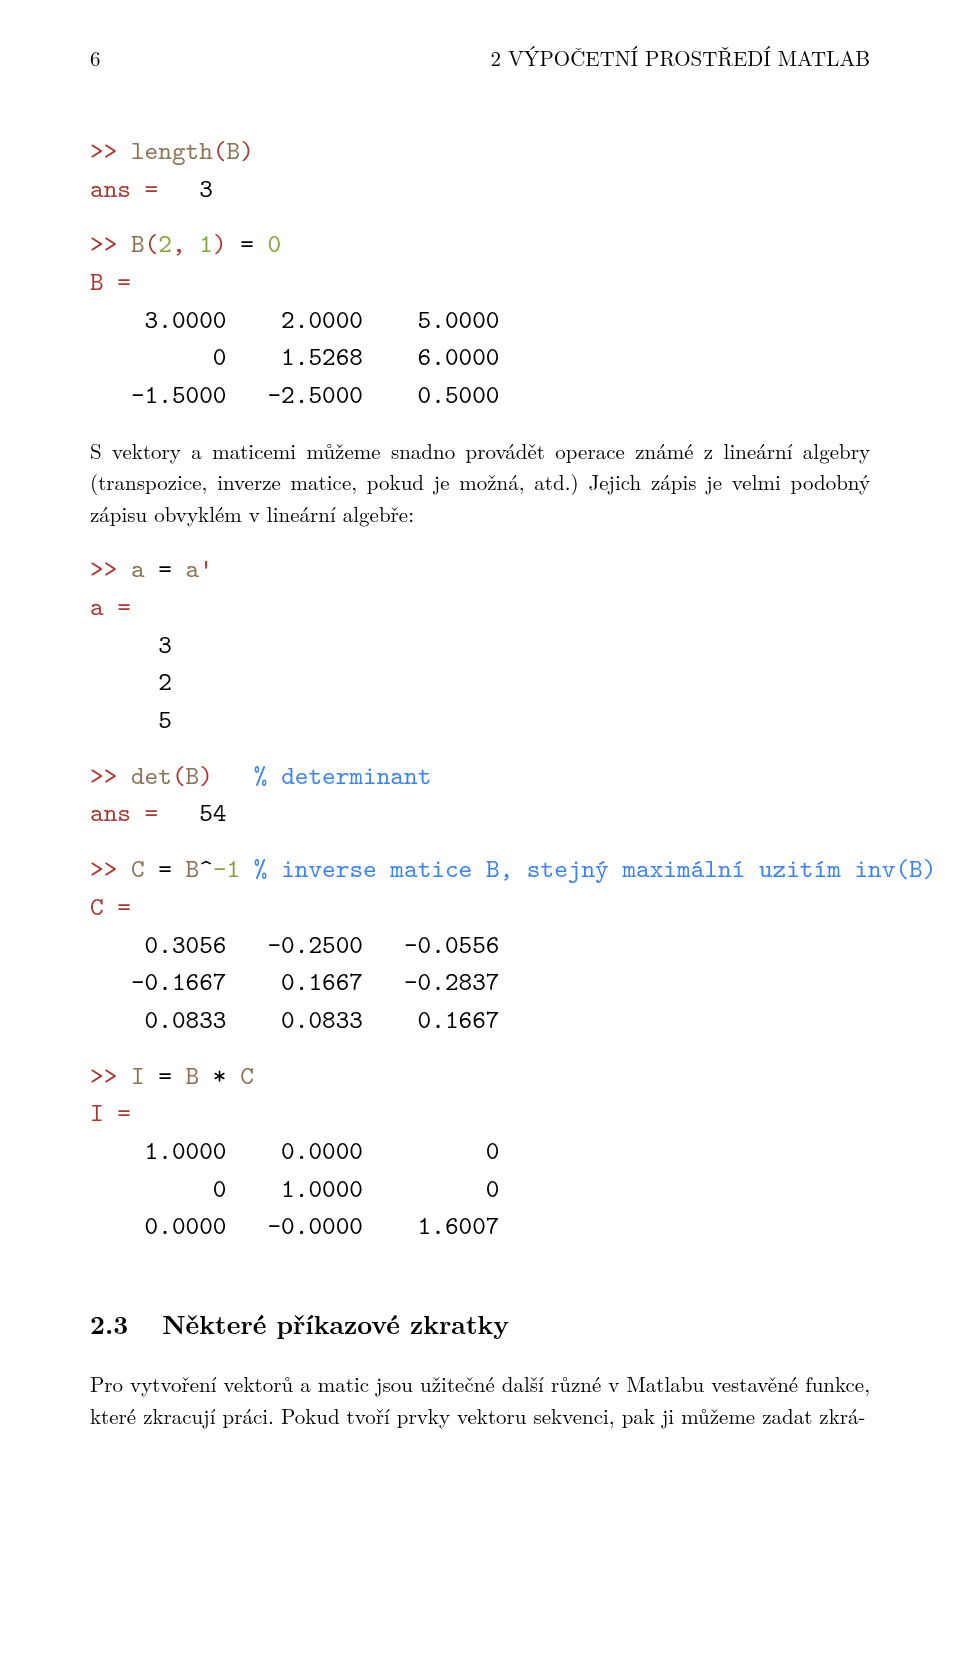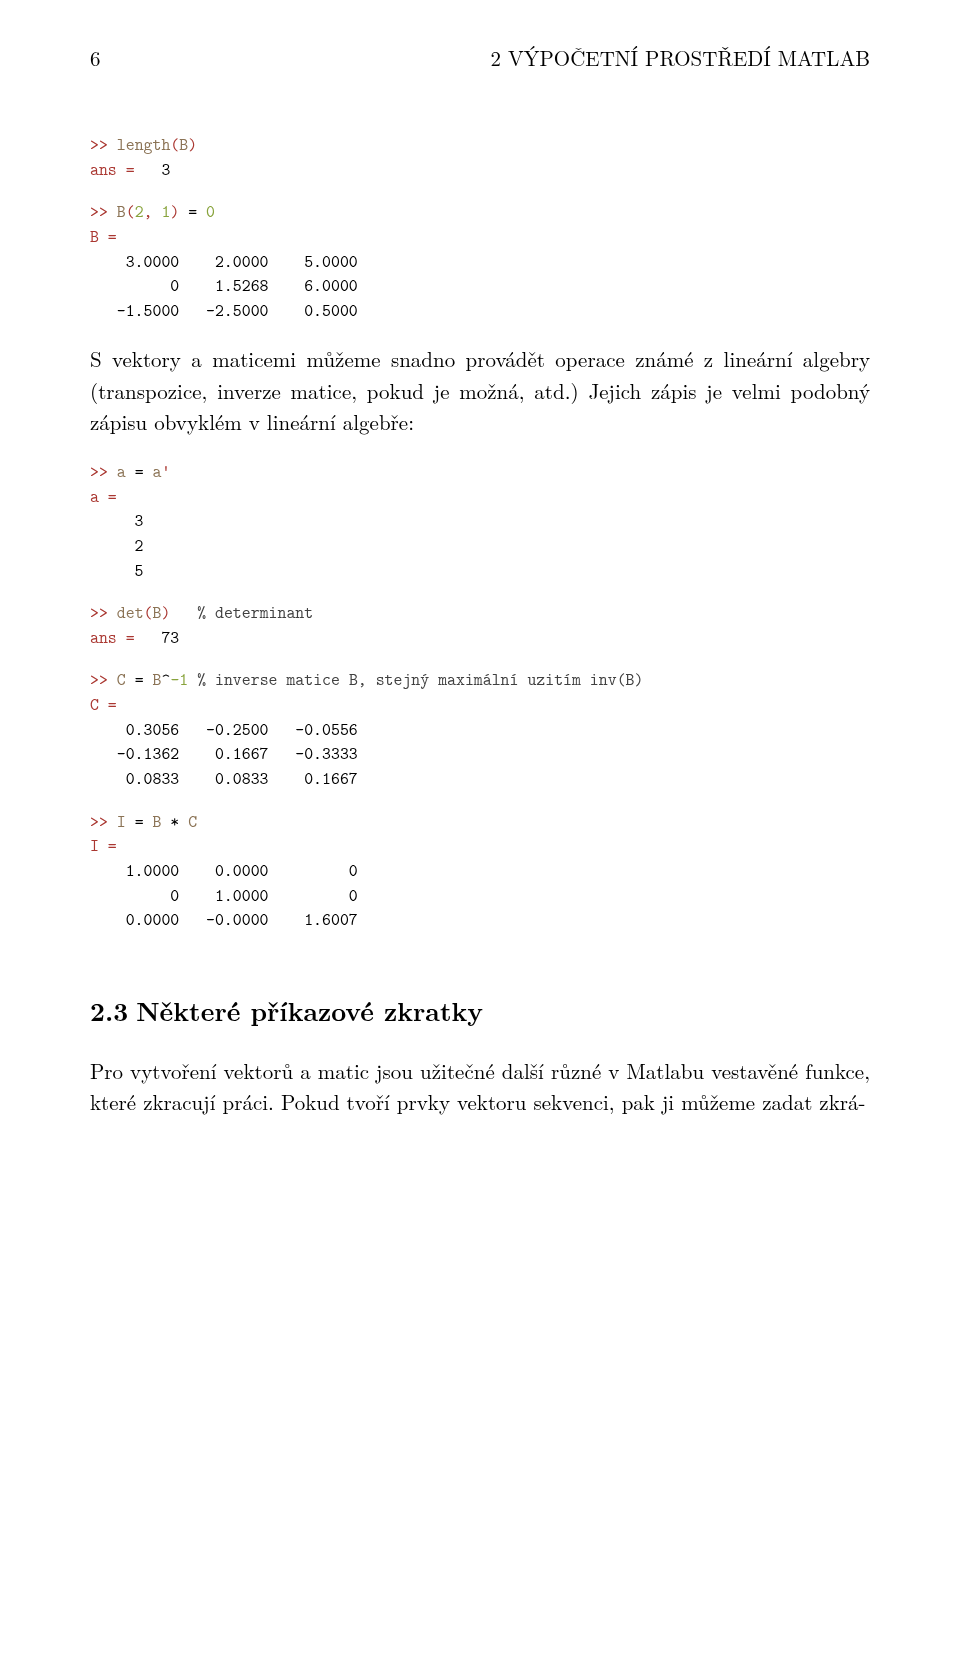--- a/index.html
+++ b/index.html
@@ -27,39 +27,39 @@
     font-size: 21px;
     line-height: 1.5;
     text-align: justify;
   }
   .body-text .tt {
     font-family: "Latin Modern Mono", "CMU Typewriter Text", "Courier New", monospace;
     font-size: 21px;
   }
   .code-block {
     font-family: "Latin Modern Mono", "CMU Typewriter Text", "Courier New", monospace;
-    font-size: 17px;
+    font-size: 26px;
     line-height: 1.45;
     white-space: pre;
     margin: 18px 0 18px 0;
   }
   .tok-prompt { color: #aa3731; }
   .tok-var    { color: #8b7355; }
   .tok-delim  { color: #aa3731; }
   .tok-op     { color: #000; }
   .tok-num    { color: #88a33c; }
   .tok-out    { color: #000; }
-  .tok-cmt    { color: #404040; }
+  .tok-cmt    { color: #3b82f6; }
   .section-h {
     font-size: 26px;
     font-weight: bold;
     margin-top: 60px;
     margin-bottom: 26px;
   }
-  .section-num { margin-right: 8px; }
+  .section-num { margin-right: 34px; }
 </style>
 </head>
 <body>
 
 <div class="page">
 
   <div class="pgheader">
     <span>6</span>
     <span>2    VÝPOČETNÍ PROSTŘEDÍ MATLAB</span>
   </div>
@@ -77,26 +77,26 @@
 
   <p class="body-text">S vektory a maticemi můžeme snadno provádět operace známé z lineární algebry (transpozice, inverze matice, pokud je možná, atd.) Jejich zápis je velmi podobný zápisu obvyklém v lineární algebře:</p>
 
   <div class="code-block"><span class="tok-prompt">&gt;&gt; </span><span class="tok-var">a</span><span class="tok-op"> = </span><span class="tok-var">a</span><span class="tok-delim">'</span>
 <span class="tok-prompt">a =</span>
 <span class="tok-out">     3</span>
 <span class="tok-out">     2</span>
 <span class="tok-out">     5</span></div>
 
   <div class="code-block"><span class="tok-prompt">&gt;&gt; </span><span class="tok-var">det</span><span class="tok-delim">(</span><span class="tok-var">B</span><span class="tok-delim">)</span>   <span class="tok-cmt">% determinant</span>
-<span class="tok-prompt">ans = </span><span class="tok-out">  73</span></div>
+<span class="tok-prompt">ans = </span><span class="tok-out">  54</span></div>
 
   <div class="code-block"><span class="tok-prompt">&gt;&gt; </span><span class="tok-var">C</span><span class="tok-op"> = </span><span class="tok-var">B</span><span class="tok-op">^</span><span class="tok-num">-1</span> <span class="tok-cmt">% inverse matice B, stejný maximální uzitím inv(B)</span>
 <span class="tok-prompt">C =</span>
 <span class="tok-out">    0.3056   -0.2500   -0.0556</span>
-<span class="tok-out">   -0.1362    0.1667   -0.3333</span>
+<span class="tok-out">   -0.1667    0.1667   -0.2837</span>
 <span class="tok-out">    0.0833    0.0833    0.1667</span></div>
 
   <div class="code-block"><span class="tok-prompt">&gt;&gt; </span><span class="tok-var">I</span><span class="tok-op"> = </span><span class="tok-var">B</span><span class="tok-op"> * </span><span class="tok-var">C</span>
 <span class="tok-prompt">I =</span>
 <span class="tok-out">    1.0000    0.0000         0</span>
 <span class="tok-out">         0    1.0000         0</span>
 <span class="tok-out">    0.0000   -0.0000    1.6007</span></div>
 
   <div class="section-h">
     <span class="section-num">2.3</span><span>Některé příkazové zkratky</span>

